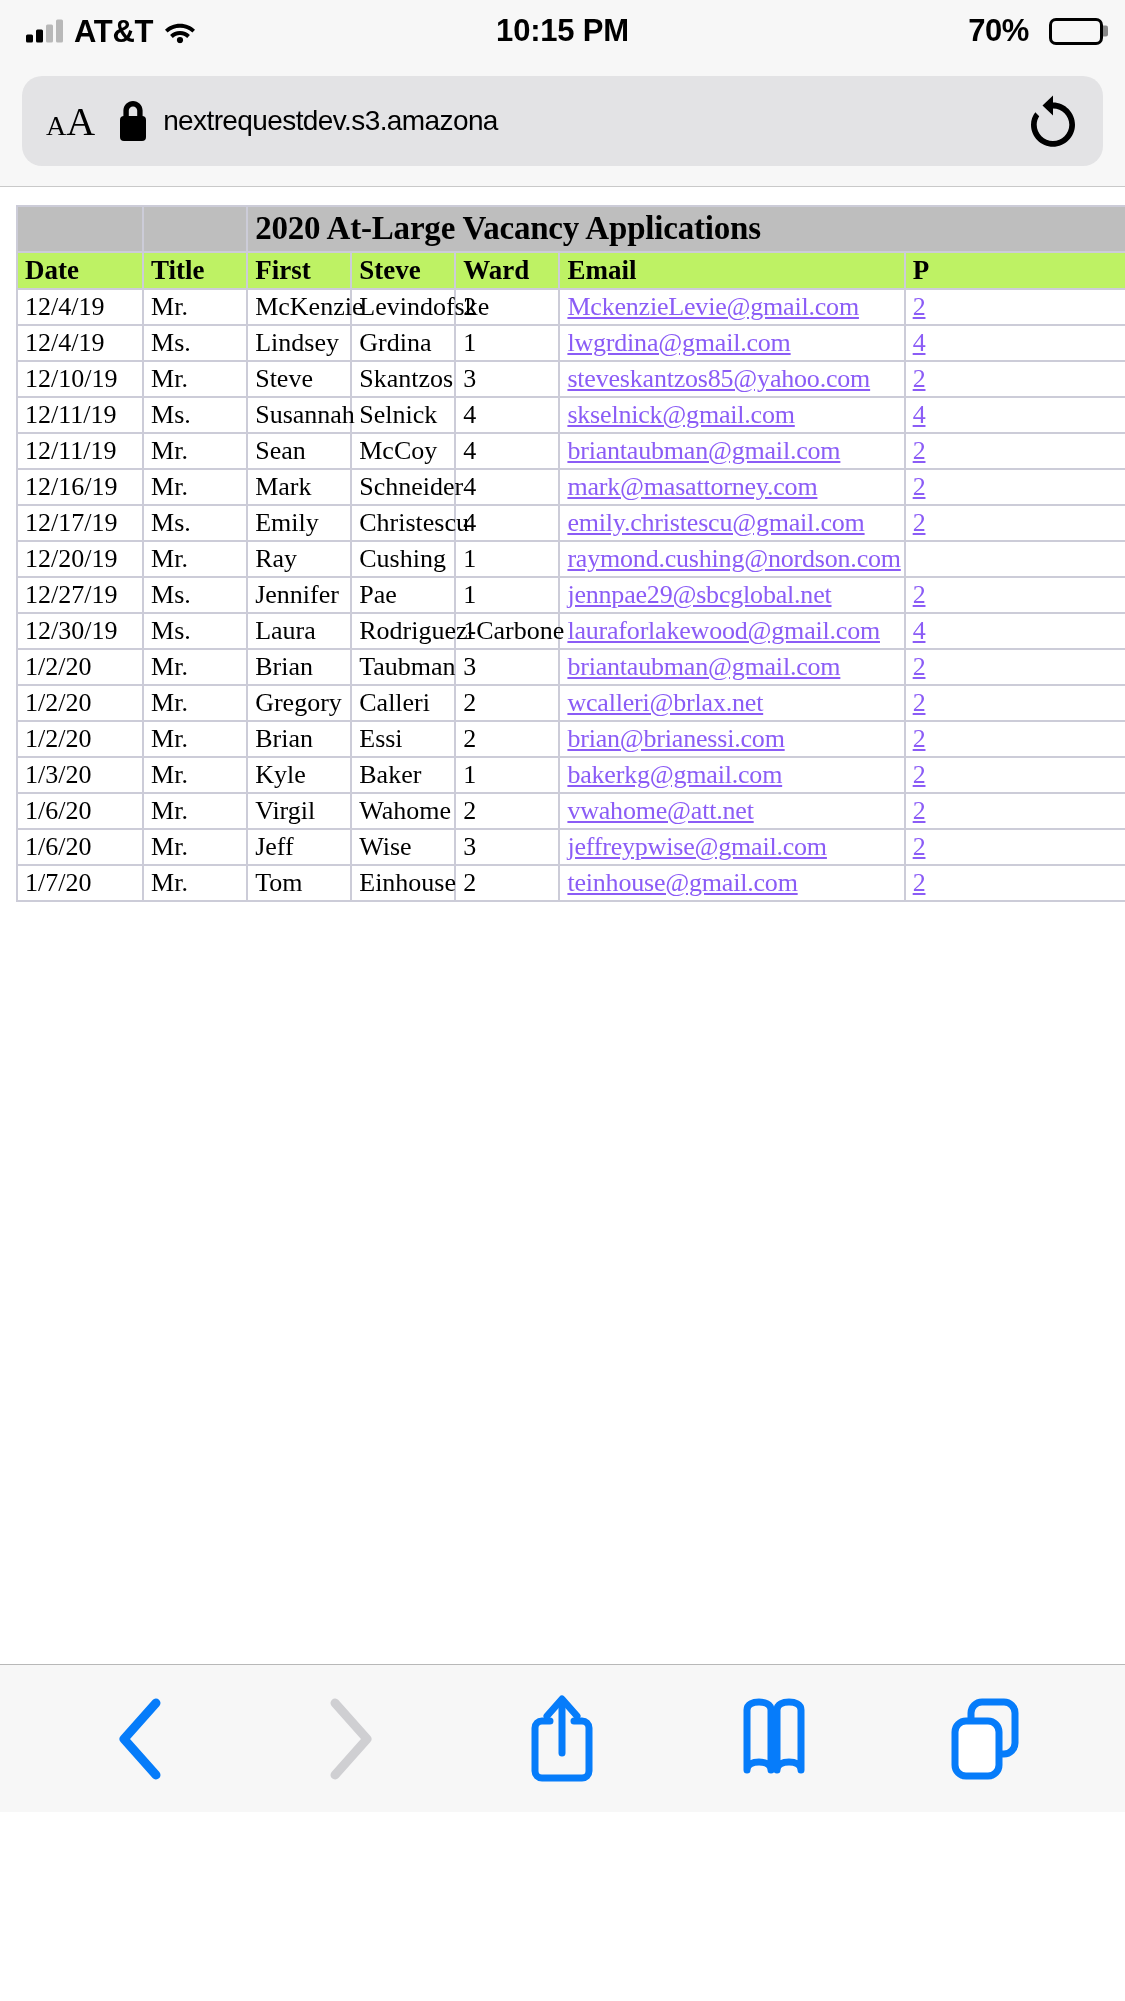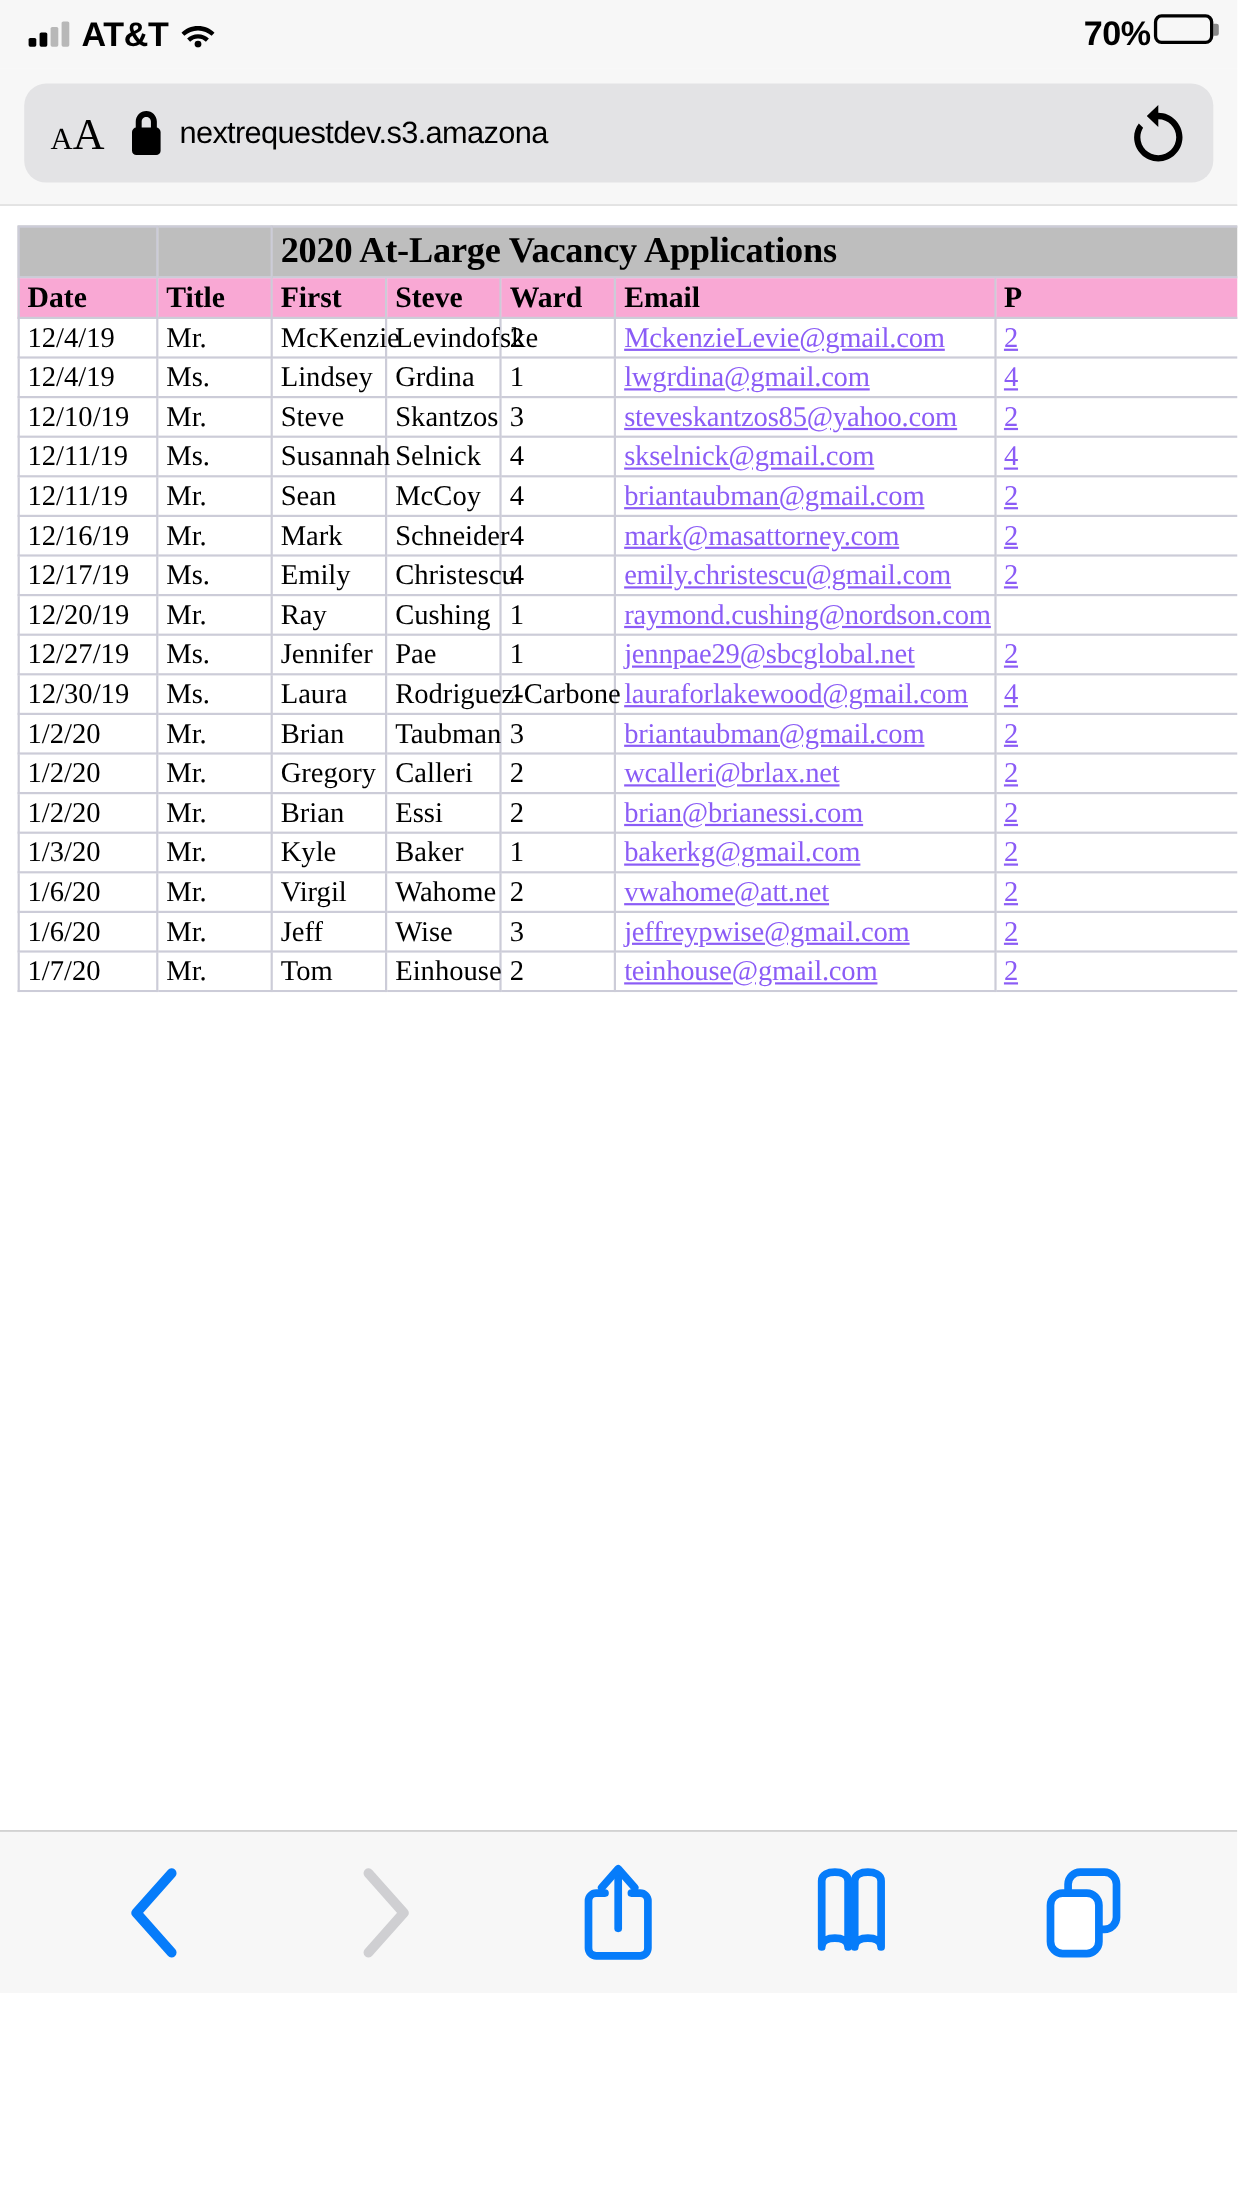--- a/index.html
+++ b/index.html
@@ -37,21 +37,21 @@
     letter-spacing: -0.3px; line-height: 1;
   }
   .wifi-icon { width: 32px; height: 24px; display:block; }
   .status-time {
     position: absolute; left: 0; right: 0; text-align: center;
     font-size: 31px; font-weight: 700; color: #000; letter-spacing: -0.2px;
   }
   .status-right {
     position: absolute; right: 22px; top: 50%;
     transform: translateY(-50%);
-    display: flex; gap: 3px;
+    display: flex; align-items: center; gap: 20px;
   }
   .battery-pct { font-size: 31px; font-weight: 700; color:#000; letter-spacing:-0.4px; }
   .battery {
     width: 54px; height: 27px;
     border: 3px solid #000; border-radius: 7px;
     position: relative; padding: 3px;
   }
   .battery::after {
     content:""; position:absolute; right:-8px; top:50%;
     transform: translateY(-50%);
@@ -148,21 +148,21 @@
     font-size: 33px;
     padding-top: 0;
   }
   tr.title-row td.title-text {
     text-align: left;
     letter-spacing: -0.2px;
   }
   tr.header-row td {
     font-weight: 700;
     font-size: 27px;
-    background: #f9a8d4;
+    background: #bef264;
     height: 37px;
   }
   td.num { text-align: right; }
   td.overflow-cell { overflow: visible; }
   td a.mail {
     color: #8b5cf6;
     font-size: 26px;
     letter-spacing: -0.2px;
   }
   td.email-cell { overflow: hidden; }
@@ -198,20 +198,21 @@
         <i class="b3"></i>
         <i class="b4"></i>
     </span>
     <span class="carrier">AT&amp;T</span>
     <svg class="wifi-icon" viewBox="0 0 32 24">
       <path d="M16 4.2C9.9 4.2 4.6 6.6 1 10.2l2.6 2.9C6.8 10.1 11.2 8.2 16 8.2s9.2 1.9 12.4 4.9L31 10.2C27.4 6.6 22.1 4.2 16 4.2z" fill="#000"></path>
       <path d="M16 11.6c-3.9 0-7.4 1.5-9.9 4l2.7 2.9c1.9-1.9 4.4-3 7.2-3s5.3 1.1 7.2 3l2.7-2.9c-2.5-2.5-6-4-9.9-4z" fill="#000"></path>
       <circle cx="16" cy="20.6" r="3.1" fill="#000"></circle>
     </svg>
   </div>
+  <div class="status-time">10:15 PM</div>
   <div class="status-right">
     <span class="battery-pct">70%</span>
     <span class="battery"><span class="battery-fill"></span></span>
   </div>
 </div>
 
 <div class="browser-topbar">
   <div class="url-field">
     <span class="aa-button">
       <span class="small">A</span>

